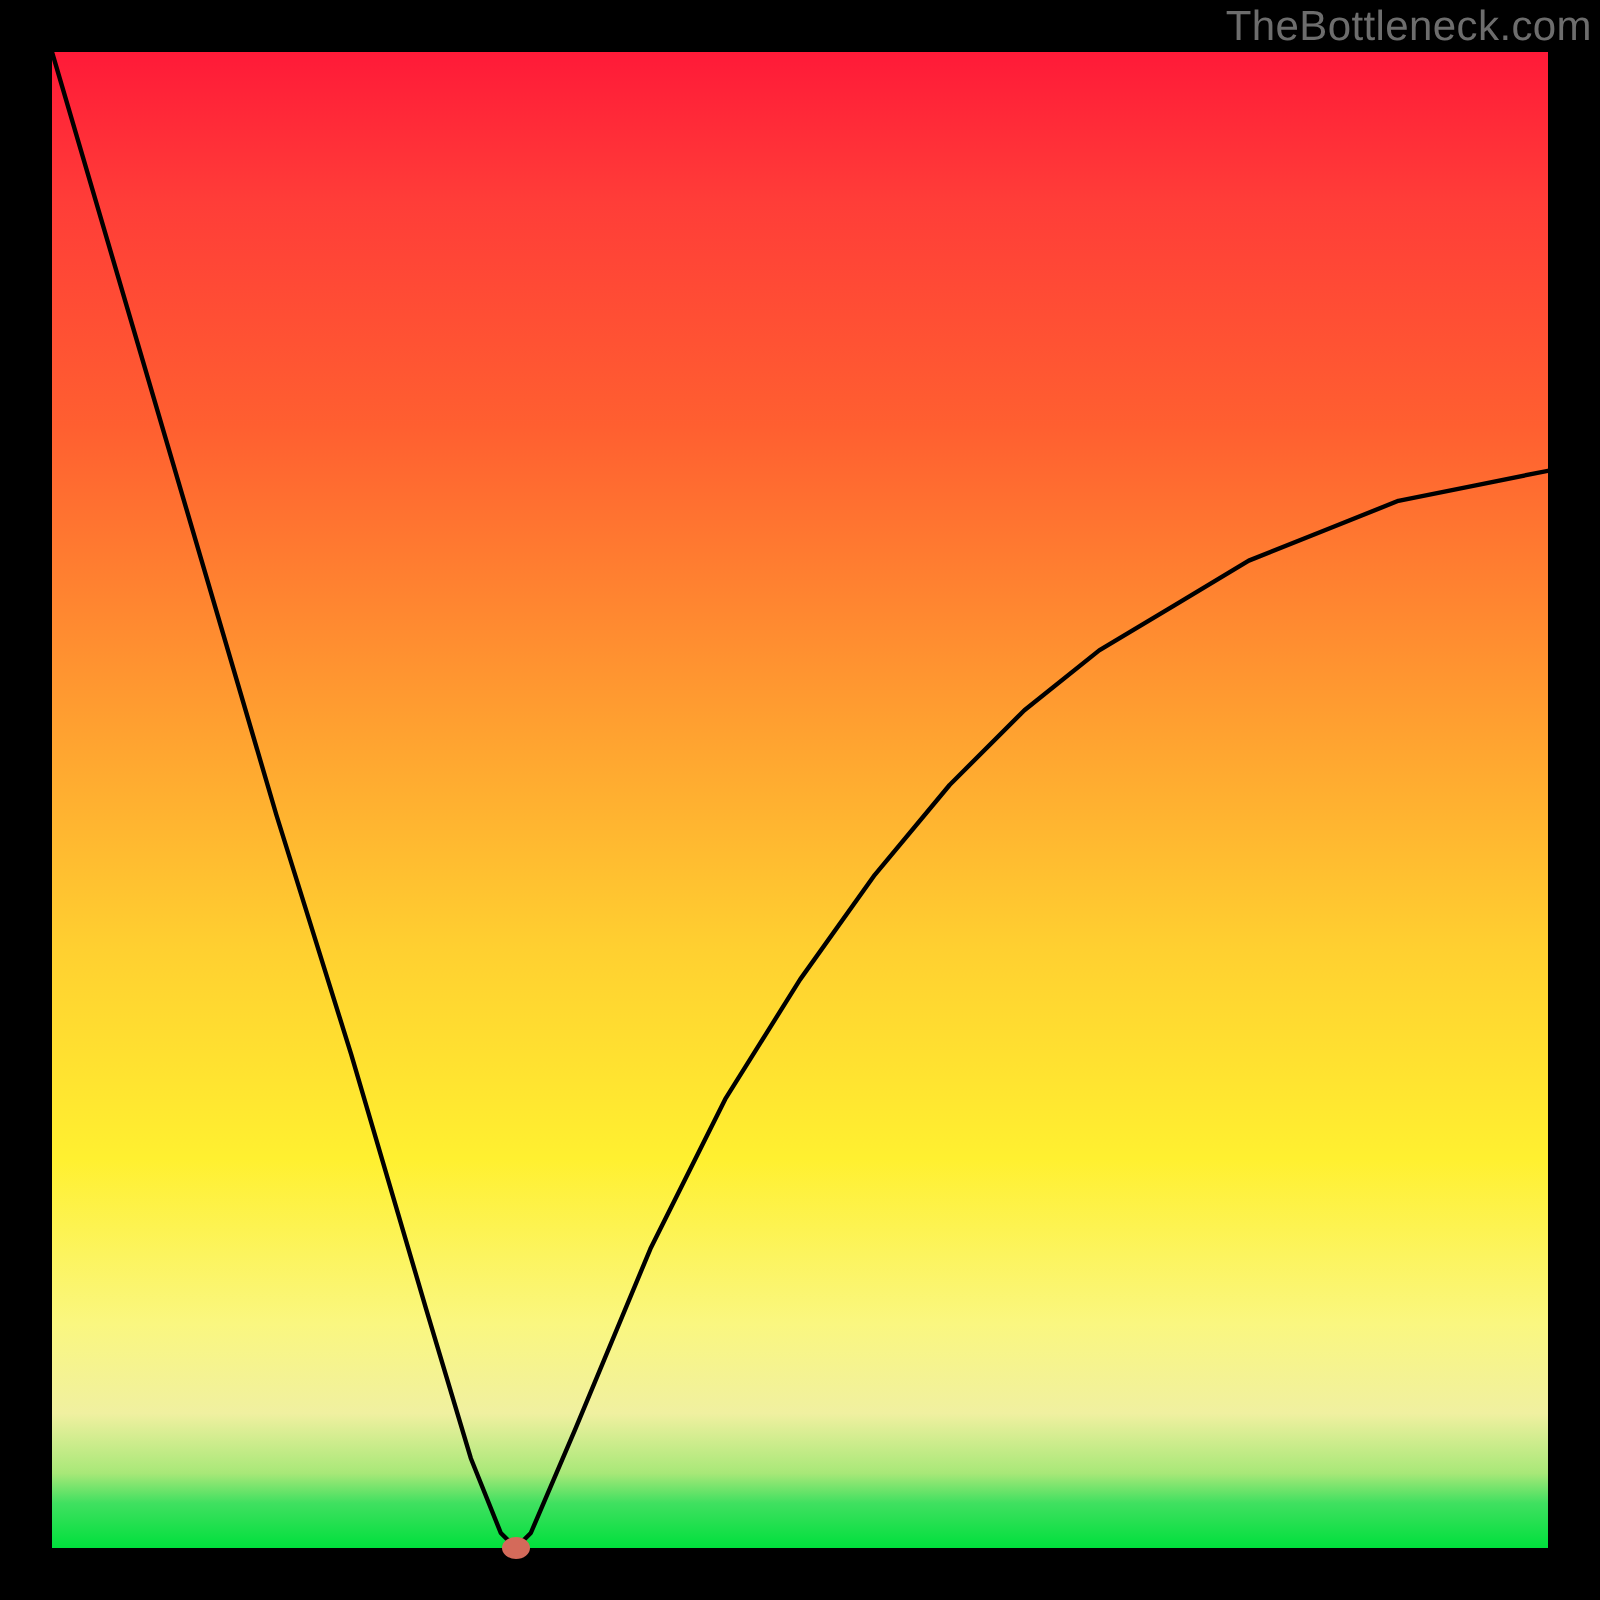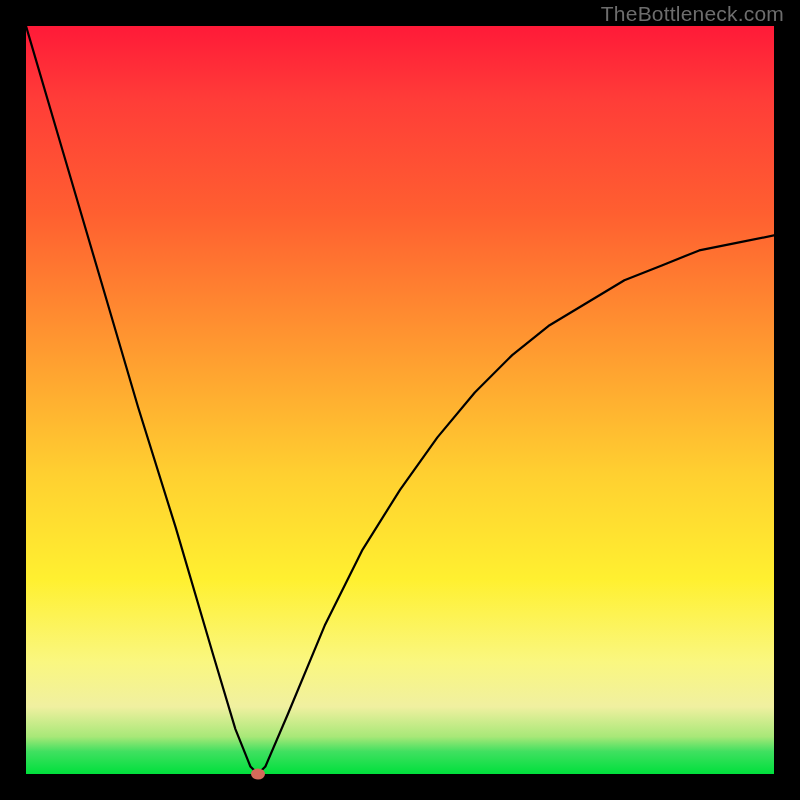--- a/index.html
+++ b/index.html
@@ -42,21 +42,21 @@
   svg.curve {
     position: absolute;
     left: 0;
     top: 0;
     width: 748px;
     height: 748px;
   }
   .watermark {
     position: absolute;
     top: 2px;
-    right: 16px;
+    right: 4px;
     color: #6d6d6d;
     font-size: 21px;
     letter-spacing: 0.2px;
     user-select: none;
   }
   .marker {
     position: absolute;
     width: 14px;
     height: 11px;
     background: #d46a5a;

